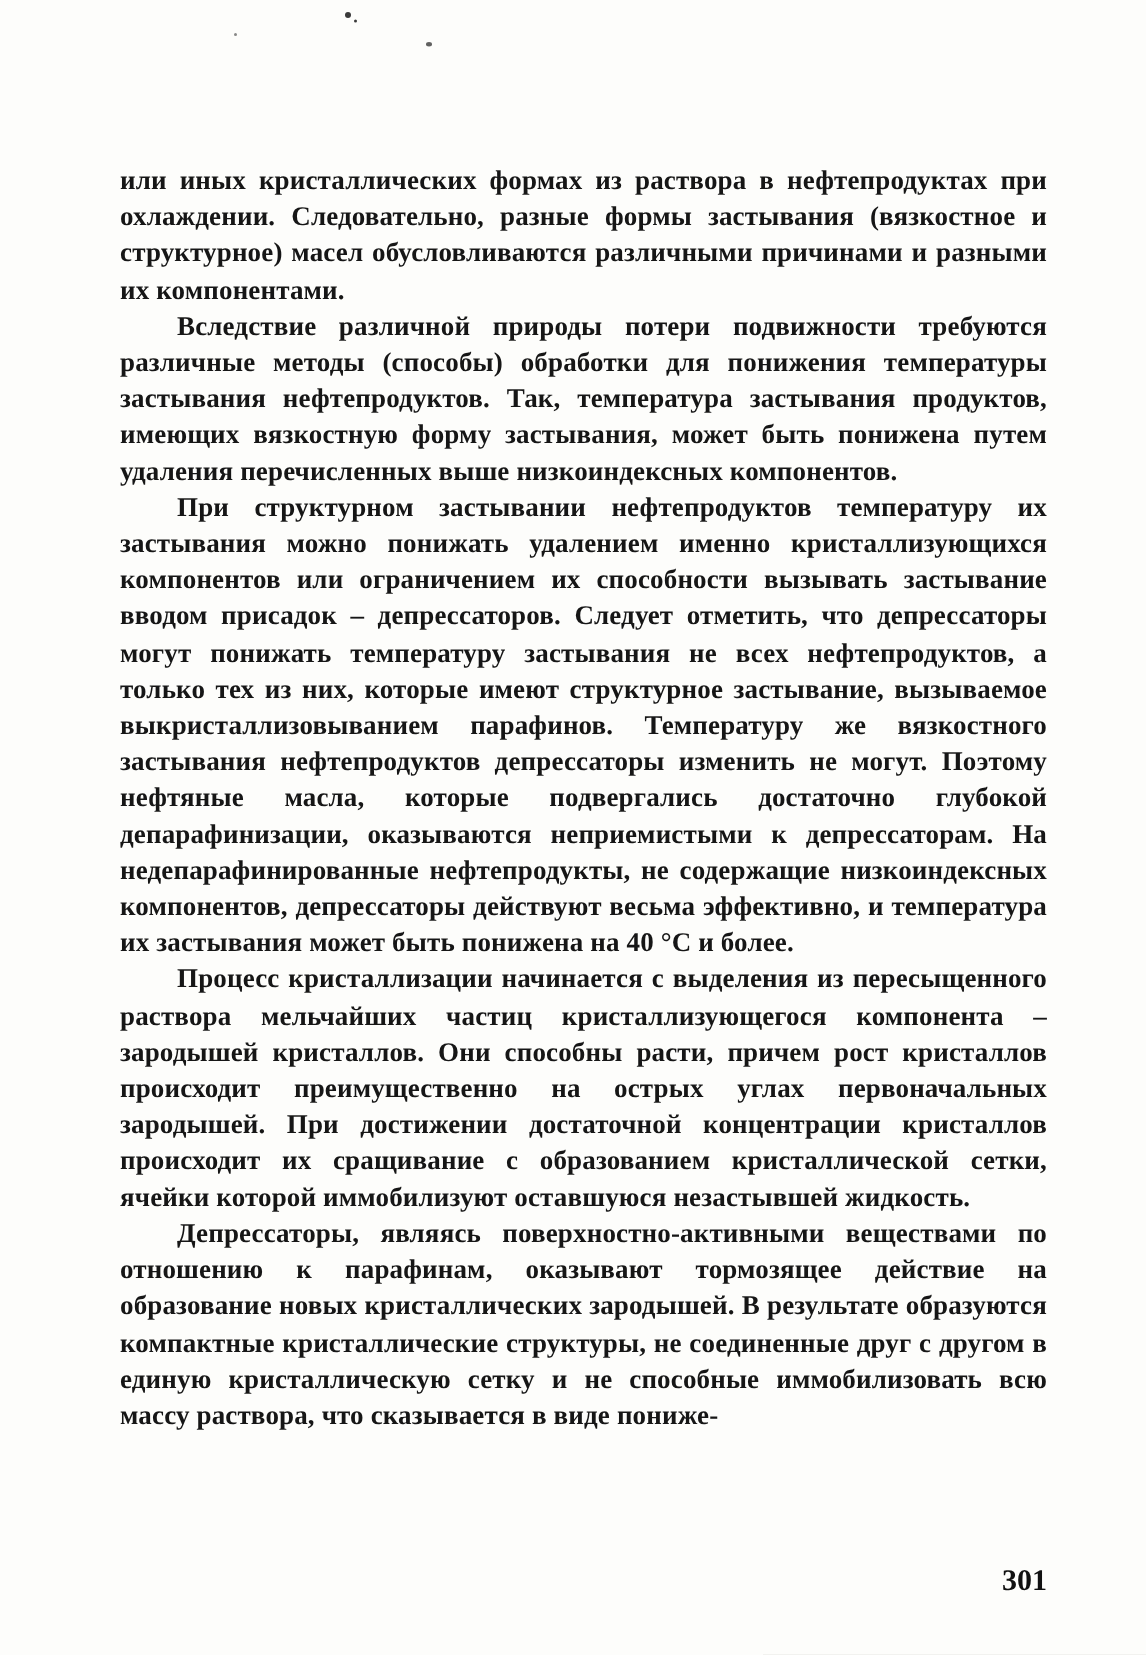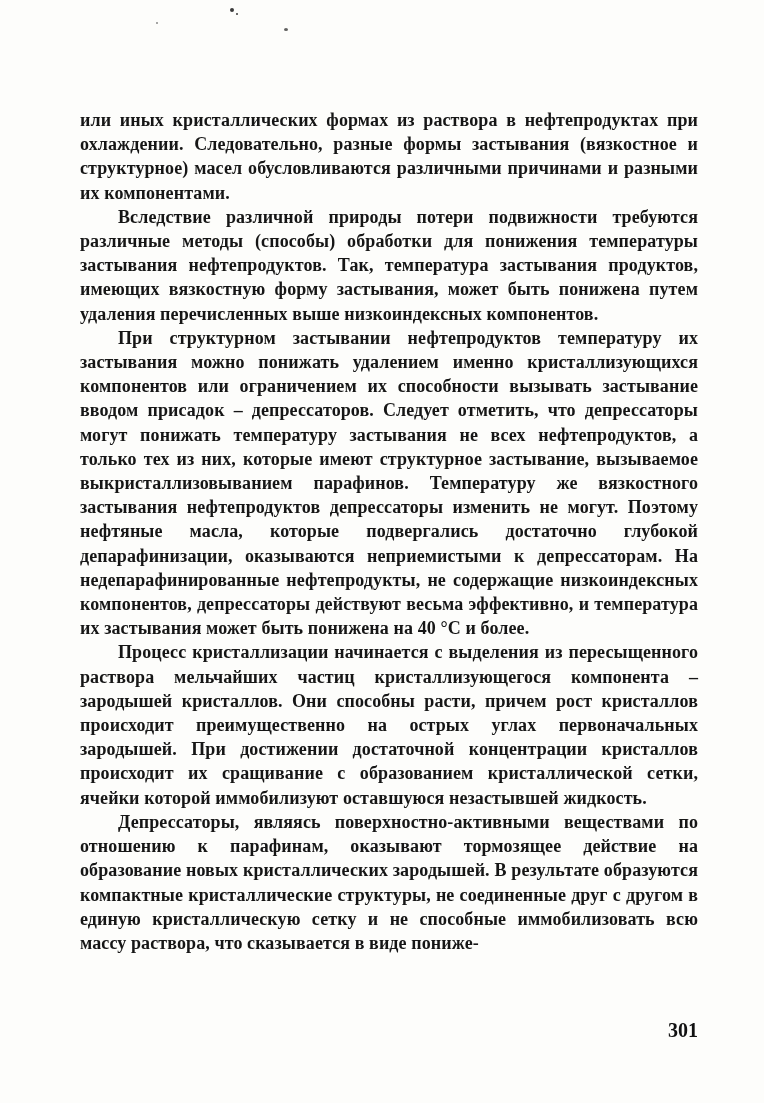--- a/index.html
+++ b/index.html
@@ -31,21 +31,21 @@
   }
   .para {
     margin: 0;
     text-indent: 38px;
   }
   .para.no-indent {
     text-indent: 0;
   }
   .page-number {
     position: absolute;
-    top: 1018px;
+    top: 1042px;
     right: 66px;
     font-size: 20px;
     line-height: 24px;
     font-weight: 700;
     color: #111;
     font-family: "Liberation Serif", "DejaVu Serif", serif;
   }
   .speck {
     position: absolute;
     background: #3a3a3a;

